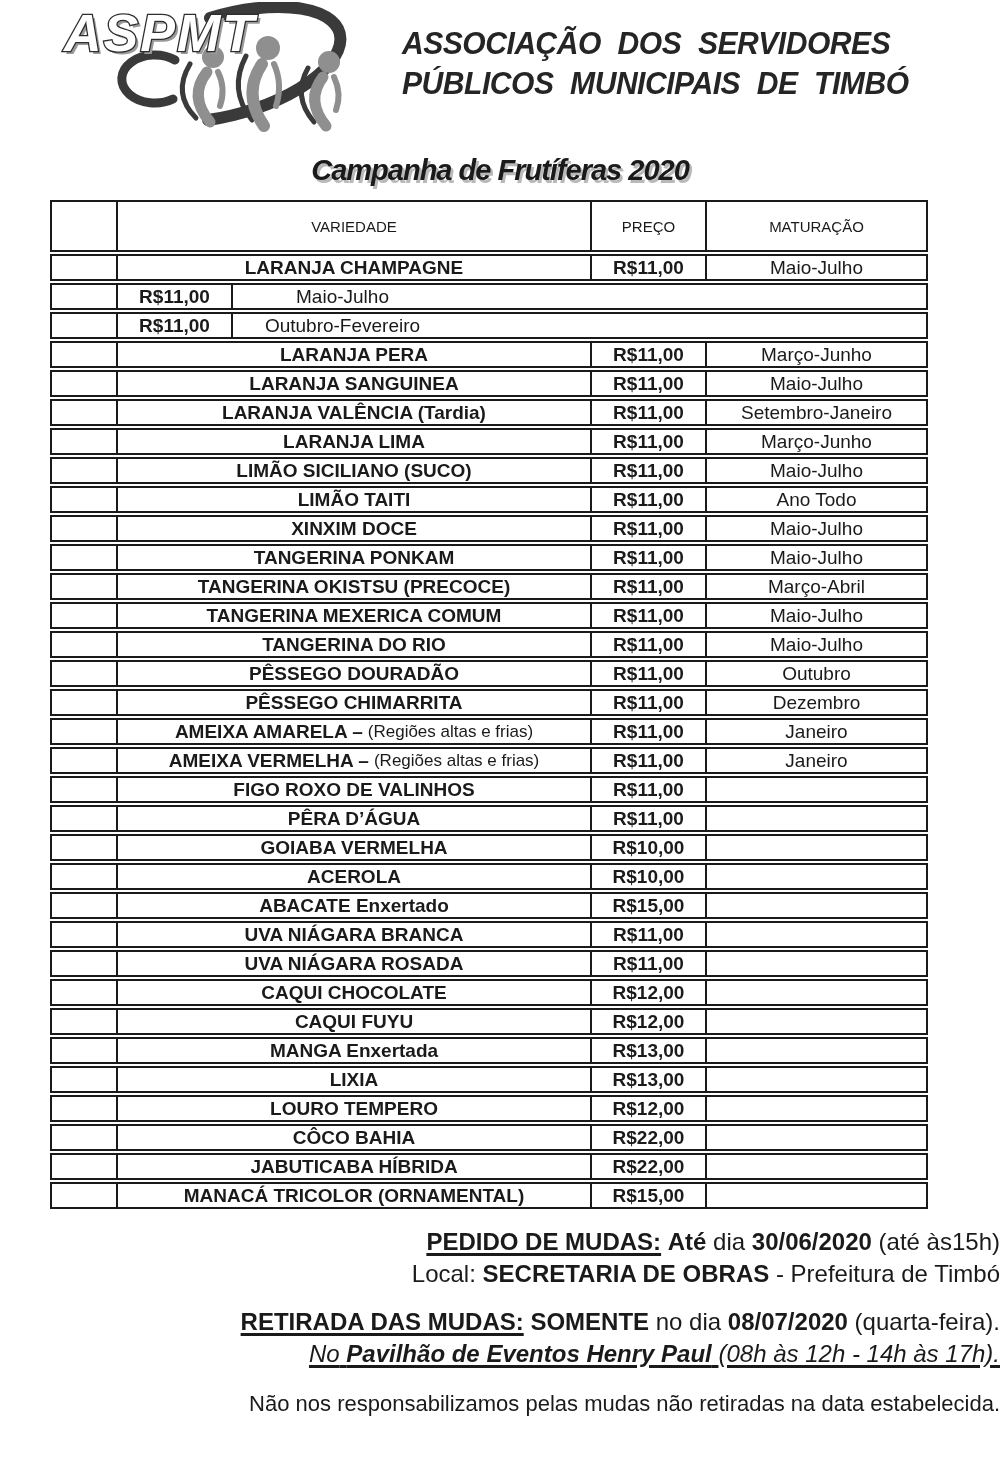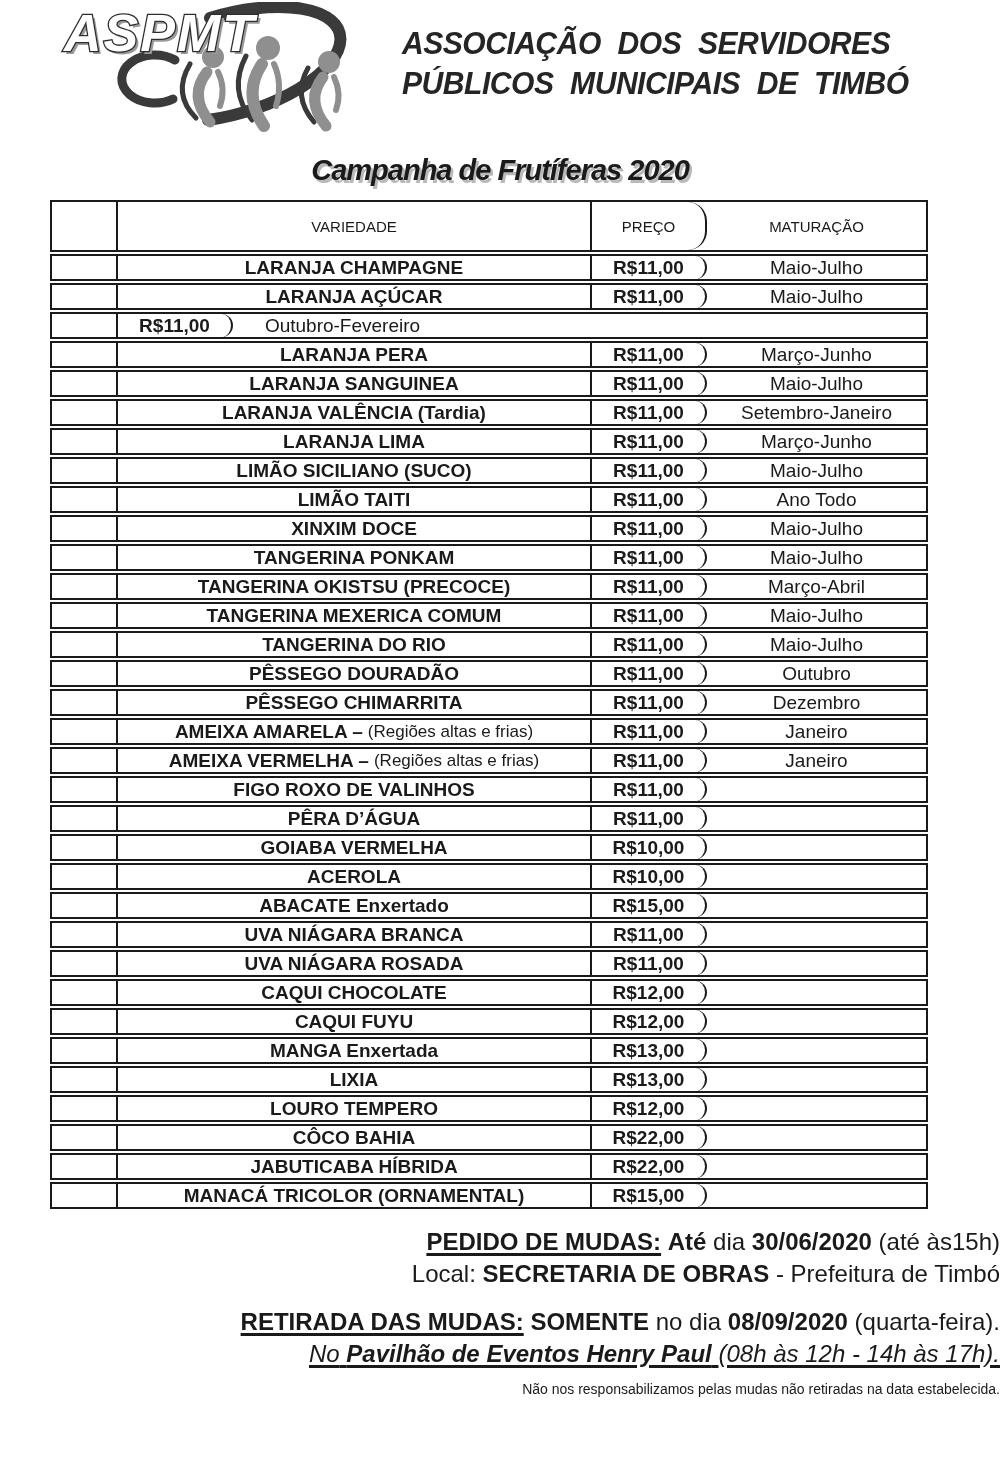--- a/index.html
+++ b/index.html
@@ -29,31 +29,31 @@
     display:flex; border:2px solid #1a1a1a; height:48px; box-sizing:content-box;
     font-size:15px; font-weight:400; align-items:stretch;
   }
   .trow {
     display:flex; border:2px solid #1a1a1a; margin-top:2px; height:23px;
     box-sizing:content-box; font-size:19px; align-items:stretch;
   }
   .cell { display:flex; align-items:center; justify-content:center; white-space:nowrap; overflow:hidden; }
   .c-sel { width:64px; border-right:2px solid #1a1a1a; }
   .c-var { flex:1; border-right:2px solid #1a1a1a; }
-  .c-pri { width:113px; border-right:2px solid #1a1a1a;border-radius:19px; }
+  .c-pri { width:113px; border-right:2px solid #1a1a1a; }
   .c-mat { width:219px; }
   .trow .c-var { font-weight:bold; }
   .trow .c-pri { font-weight:bold; }
   .variety-note { font-weight:400; font-size:17px; margin-left:5px; }
   
   .footer { text-align:right; margin-top:17px; line-height:1.32;padding-left:43px; }
   .f-line1, .f-line2 { font-size:24px; }
   .f-line3 { font-size:24px; margin-top:17px; }
   .f-line4 { font-size:24px;font-style:italic; }
-  .f-line5 { font-size:14px; margin-top:10px; }
+  .f-line5 { font-size:22px; margin-top:19px; }
   .b  { font-weight:bold; }
   .u  { text-decoration:underline; text-decoration-thickness:2.5px; text-underline-offset:3px; }
 </style>
 </head>
 <body>
 
 <div class="header">
   <svg class="logo" viewBox="0 0 340 132" xmlns="http://www.w3.org/2000/svg">
 
     <path d="M160 16 A115 50 -16 1 1 158 118" fill="none" stroke="#3a3a3a" stroke-width="12" stroke-linecap="round"></path>
@@ -104,23 +104,20 @@
     <div class="cell c-sel"></div>
     <div class="cell c-var">
       <span>LARANJA CHAMPAGNE</span>
     </div>
     <div class="cell c-pri">R$11,00</div>
     <div class="cell c-mat">Maio-Julho</div>
   </div>
 
   <div class="trow">
     <div class="cell c-sel"></div>
-    <div class="cell c-var">
-      <span>LARANJA AÇÚCAR</span>
-    </div>
     <div class="cell c-pri">R$11,00</div>
     <div class="cell c-mat">Maio-Julho</div>
   </div>
 
   <div class="trow">
     <div class="cell c-sel"></div>
     <div class="cell c-pri">R$11,00</div>
     <div class="cell c-mat">Outubro-Fevereiro</div>
   </div>
 
@@ -409,21 +406,21 @@
   </div>
   <div class="f-line2">
     <span>Local:</span>
     <span class="b">SECRETARIA DE OBRAS</span>
     <span>- Prefeitura de Timbó</span>
   </div>
   <div class="f-line3">
     <span class="b u">RETIRADA DAS MUDAS:</span>
     <span class="b">SOMENTE</span>
     <span>no dia</span>
-    <span class="b">08/09/2020</span>
+    <span class="b">08/07/2020</span>
     <span>(quarta-feira).</span>
   </div>
   <div class="f-line4">
     <span class="u">
       <span>No</span>
       <span class="b">Pavilhão de Eventos Henry Paul</span>
       <span>(08h às 12h - 14h às 17h).</span>
     </span>
   </div>
   <div class="f-line5">Não nos responsabilizamos pelas mudas não retiradas na data estabelecida.</div>

